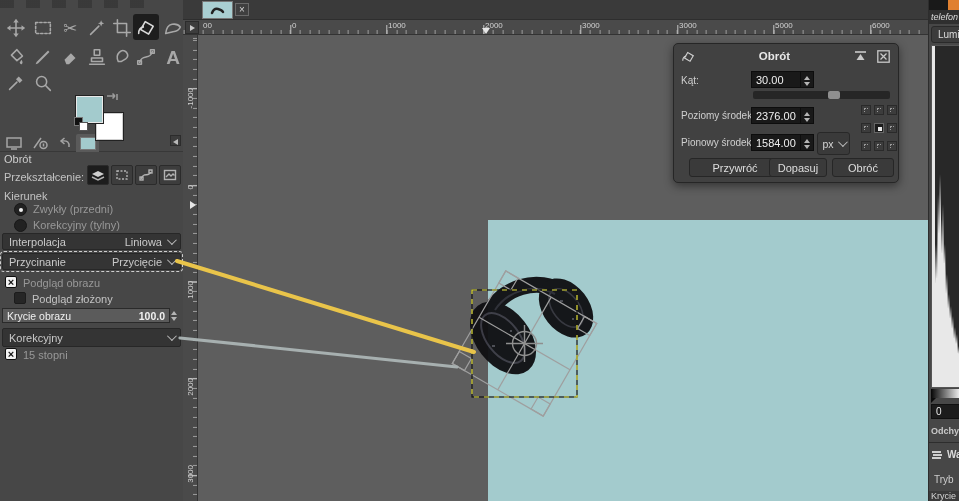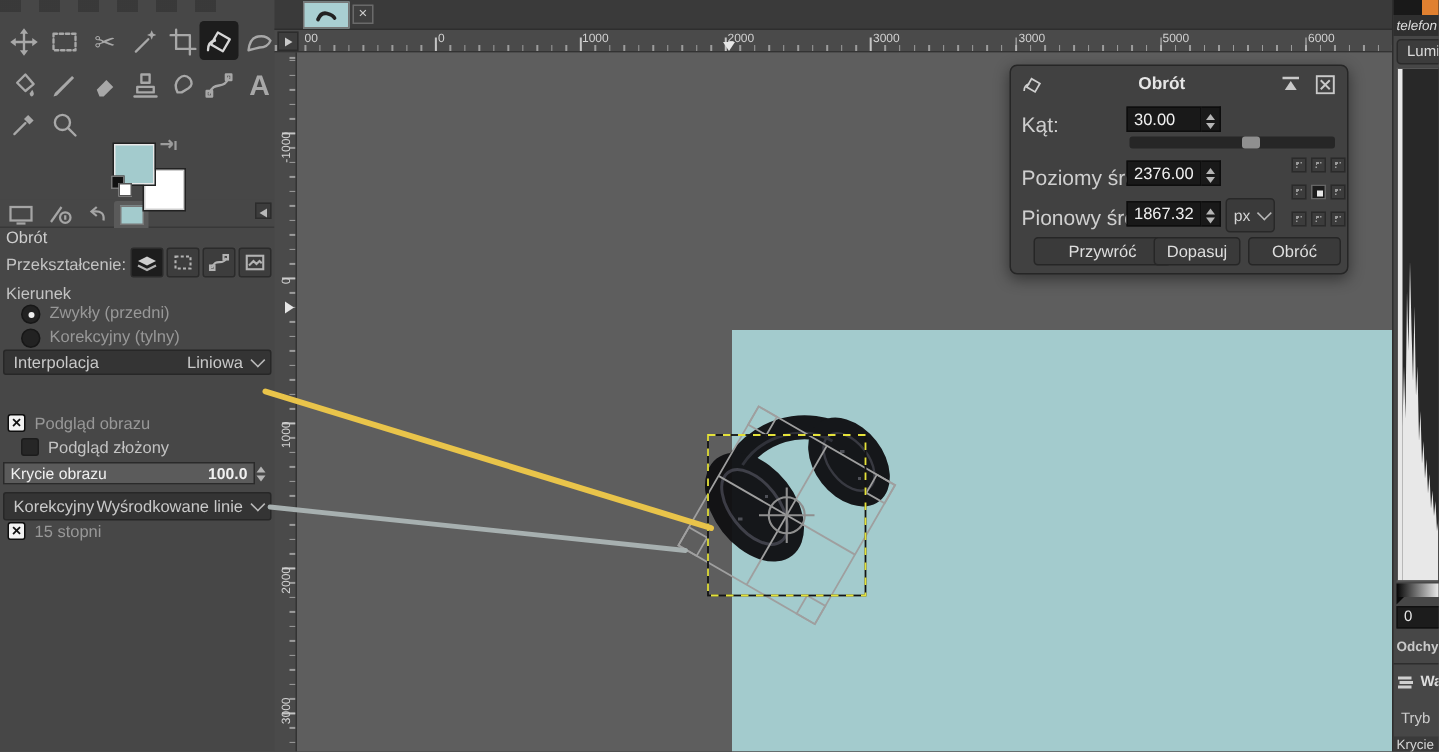--- a/index.html
+++ b/index.html
@@ -78,21 +78,21 @@
 
   #viewport { left:198px; top:35px; width:730px; height:466px; background:#5e5e5e; overflow:hidden; }
   #image-canvas { left:290px; top:185px; width:468px; height:307px; background:#a3cbcd; box-shadow:1px 1px 0 #3a3a3a; }
   #canvas-svg { left:0; top:0; width:959px; height:501px; pointer-events:none; z-index:20; }
   #annot-svg { left:0; top:0; width:959px; height:501px; pointer-events:none; z-index:45; }
 
   
   #rotate-dialog { left:673px; top:43px; width:226px; height:140px; background:#414141; border:1px solid #262626; border-radius:5px; box-shadow:0 3px 10px rgba(0,0,0,.45); z-index:40; }
   #dlg-title { position:absolute; left:0; top:0; width:100%; height:24px; display:flex; align-items:center; }
   #dlg-title .t { flex:1; text-align:center; font-size:11.5px; font-weight:bold; color:#e6e6e6; }
-  .dlg-label { position:absolute; font-size:14px; color:#cfcfcf; }
+  .dlg-label { position:absolute; font-size:10px; color:#cfcfcf; }
   .dlg-field { position:absolute; height:17px; background:#191919; border:1px solid #0d0d0d; color:#f0f0f0; font-size:11px; display:flex; align-items:center; padding:0 4px; }
   .dlg-spin { width:13px; height:17px; background:#191919; border:1px solid #0d0d0d; border-left:none; }
   #dlg-slider { position:absolute; left:79px; top:47px; width:137px; height:8px; background:#262626; border-radius:2px; }
   #dlg-slider .handle { position:absolute; left:75px; top:0px; width:12px; height:8px; background:#8f8f8f; border-radius:2px; }
   #px-btn { position:absolute; left:143px; top:88px; width:33px; height:23px; background:#3a3a3a; border:1px solid #282828; border-radius:3px; display:flex; align-items:center; justify-content:center; gap:4px; font-size:10.5px; color:#d5d5d5; }
   #pivot-grid { position:absolute; left:187px; top:61px; display:grid; grid-template-columns:repeat(3,10px); grid-auto-rows:10px; column-gap:3px; row-gap:8px; }
   .pivot-cell { background:#3c3c3c; border:1px solid #2a2a2a; position:relative; }
   .pivot-cell i { position:absolute; left:2px; top:2px; width:4px; height:4px; border-top:1.5px dotted #9a9a9a; border-left:1.5px dotted #9a9a9a; }
   .pivot-cell.sel { background:#1c1c1c; border-color:#666; }
   .pivot-cell.sel i { border:none; left:2.5px; top:2.5px; width:4px; height:4px; background:#e9e9e9; }
@@ -289,20 +289,27 @@
     <div class="radio" style="left:14px;top:219px"></div>
     <div class="opt-label dim" style="left:33px;top:219px">Korekcyjny (tylny)</div>
 
     <div class="drop-row" style="top:233px;height:17px">
       <span>Interpolacja</span>
       <span class="rv">
           <span>Liniowa</span>
           <i class="chev"></i>
         </span>
     </div>
+    <div class="drop-row focused" style="top:253px;height:17px">
+      <span>Przycinanie</span>
+      <span class="rv">
+          <span>Przycięcie</span>
+          <i class="chev"></i>
+        </span>
+    </div>
 
     <div class="chk on" style="left:5px;top:276px">
         <span>×</span>
       </div>
     <div class="opt-label dim" style="left:23px;top:277px">Podgląd obrazu</div>
     <div class="chk off" style="left:14px;top:292px">
         <span></span>
       </div>
     <div class="opt-label" style="left:32px;top:293px">Podgląd złożony</div>
 
@@ -311,21 +318,20 @@
       <span class="rv">100.0</span>
     </div>
     <div class="spin-col" style="left:171px;top:309px;height:13px">
         <i class="tri-up"></i>
         <i class="tri-dn"></i>
       </div>
 
     <div class="drop-row" style="top:328px;height:19px">
       <span>Korekcyjny</span>
       <span class="rv">
-          <span>Wyśrodkowane linie</span>
           <i class="chev"></i>
         </span>
     </div>
 
     <div class="chk on" style="left:5px;top:348px">
         <span>×</span>
       </div>
     <div class="opt-label dim" style="left:23px;top:349px">15 stopni</div>
   </div>
 
@@ -439,21 +445,21 @@
     <span class="dlg-label" style="left:7px;top:66px">Poziomy środek:</span>
     <div class="dlg-field" style="left:77px;top:63px;width:50px">2376.00</div>
     <div class="dlg-spin abs" style="left:127px;top:63px">
       <div class="spin-col" style="left:3px;top:2px;height:13px">
           <i class="tri-up"></i>
           <i class="tri-dn"></i>
         </div>
     </div>
 
     <span class="dlg-label" style="left:7px;top:93px">Pionowy środek:</span>
-    <div class="dlg-field" style="left:77px;top:90px;width:50px">1867.32</div>
+    <div class="dlg-field" style="left:77px;top:90px;width:50px">1584.00</div>
     <div class="dlg-spin abs" style="left:127px;top:90px">
       <div class="spin-col" style="left:3px;top:2px;height:13px">
           <i class="tri-up"></i>
           <i class="tri-dn"></i>
         </div>
     </div>
     <div id="px-btn">
       <span>px</span>
       <i class="chev"></i>
     </div>

